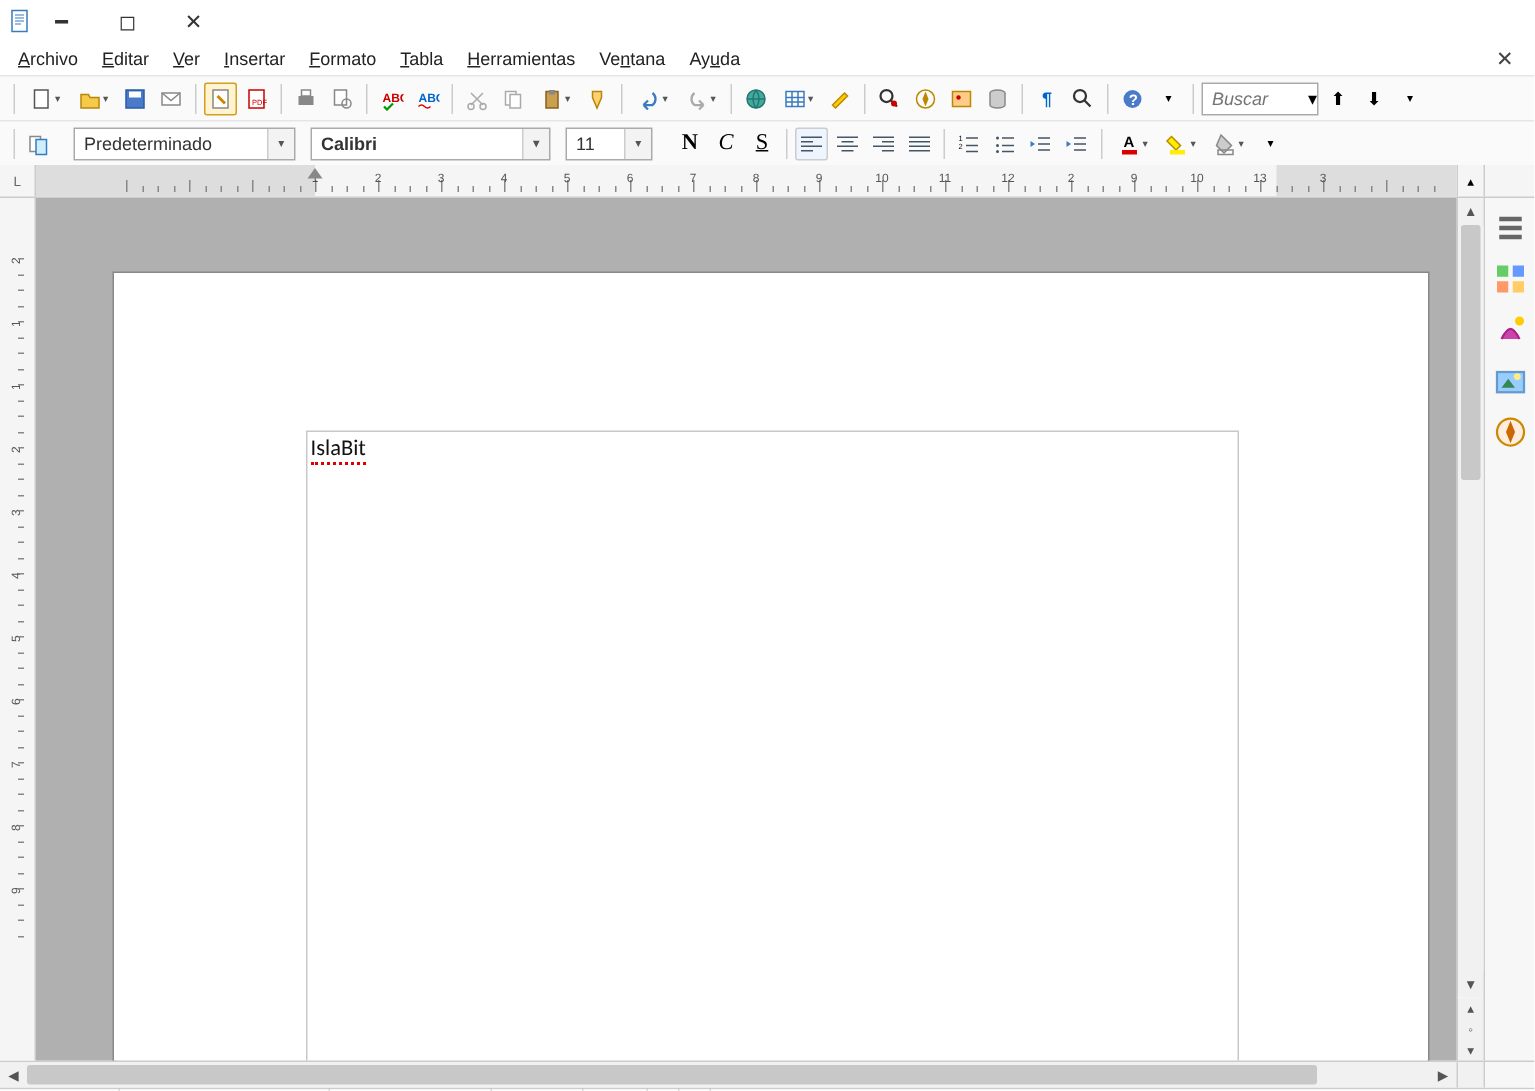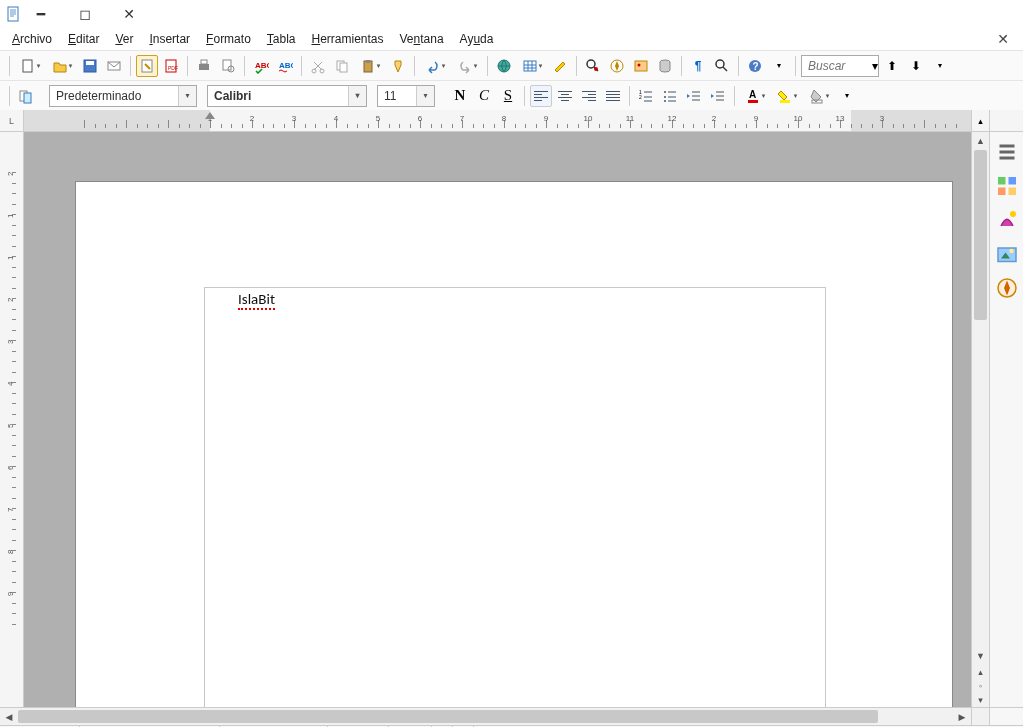--- a/index.html
+++ b/index.html
@@ -37,21 +37,21 @@
 .hruler-wrap { height: 22px; display:flex; background:#f5f5f5; border-bottom:1px solid #ccc; }
 .hruler-corner { width:24px; display:flex; align-items:center; justify-content:center; font-size:9px; color:#666; border-right:1px solid #ccc; }
 .hruler { flex:1; position:relative; overflow:hidden; }
 .hruler .tick { position:absolute; top:14px; width:1px; height:4px; background:#888; }
 .hruler .tickL { top:10px; height:8px; }
 .hruler .num { position:absolute; top:4px; font-size:8px; color:#555; transform:translateX(-50%); }
 .canvas-outer { flex:1; background:#b0b0b0; position:relative; overflow:hidden; }
 .page { position:absolute; background:#fff; box-shadow: 0 0 0 1px #888; }
 .page-inner { position:absolute; border:1px solid #c8c8c8; }
 .doc-text { font-family: Calibri, sans-serif; font-size: 15px; color:#111; }
-.spell-underline { border-bottom: 2px dotted #d00; margin-left: 31px; }
+.spell-underline { border-bottom: 2px dotted #d00; }
 .vscroll { width:18px; background:#f1f1f1; border-left:1px solid #ccc; display:flex; flex-direction:column; }
 .vscroll .arrow { height:18px; display:flex; align-items:center; justify-content:center; font-size:9px; color:#555; }
 .vscroll .track { flex:1; position:relative; background:#f1f1f1; }
 .vscroll .thumb { position:absolute; left:2px; right:2px; background:#c8c8c8; border-radius:2px; }
 .sidepanel { width:34px; background:#f7f7f7; border-left:1px solid #ccc; display:flex; flex-direction:column; align-items:center; gap:10px; padding-top:8px; }
 .sidepanel .sidebtn { width:24px; height:24px; display:flex; align-items:center; justify-content:center; }
 .hscroll { height:18px; display:flex; background:#f1f1f1; border-top:1px solid #ccc; }
 .hscroll .arrow { width:18px; display:flex; align-items:center; justify-content:center; font-size:9px; color:#555; }
 .hscroll .track { flex:1; position:relative; }
 .hscroll .thumb { position:absolute; top:2px; bottom:2px; background:#c8c8c8; border-radius:2px; }

